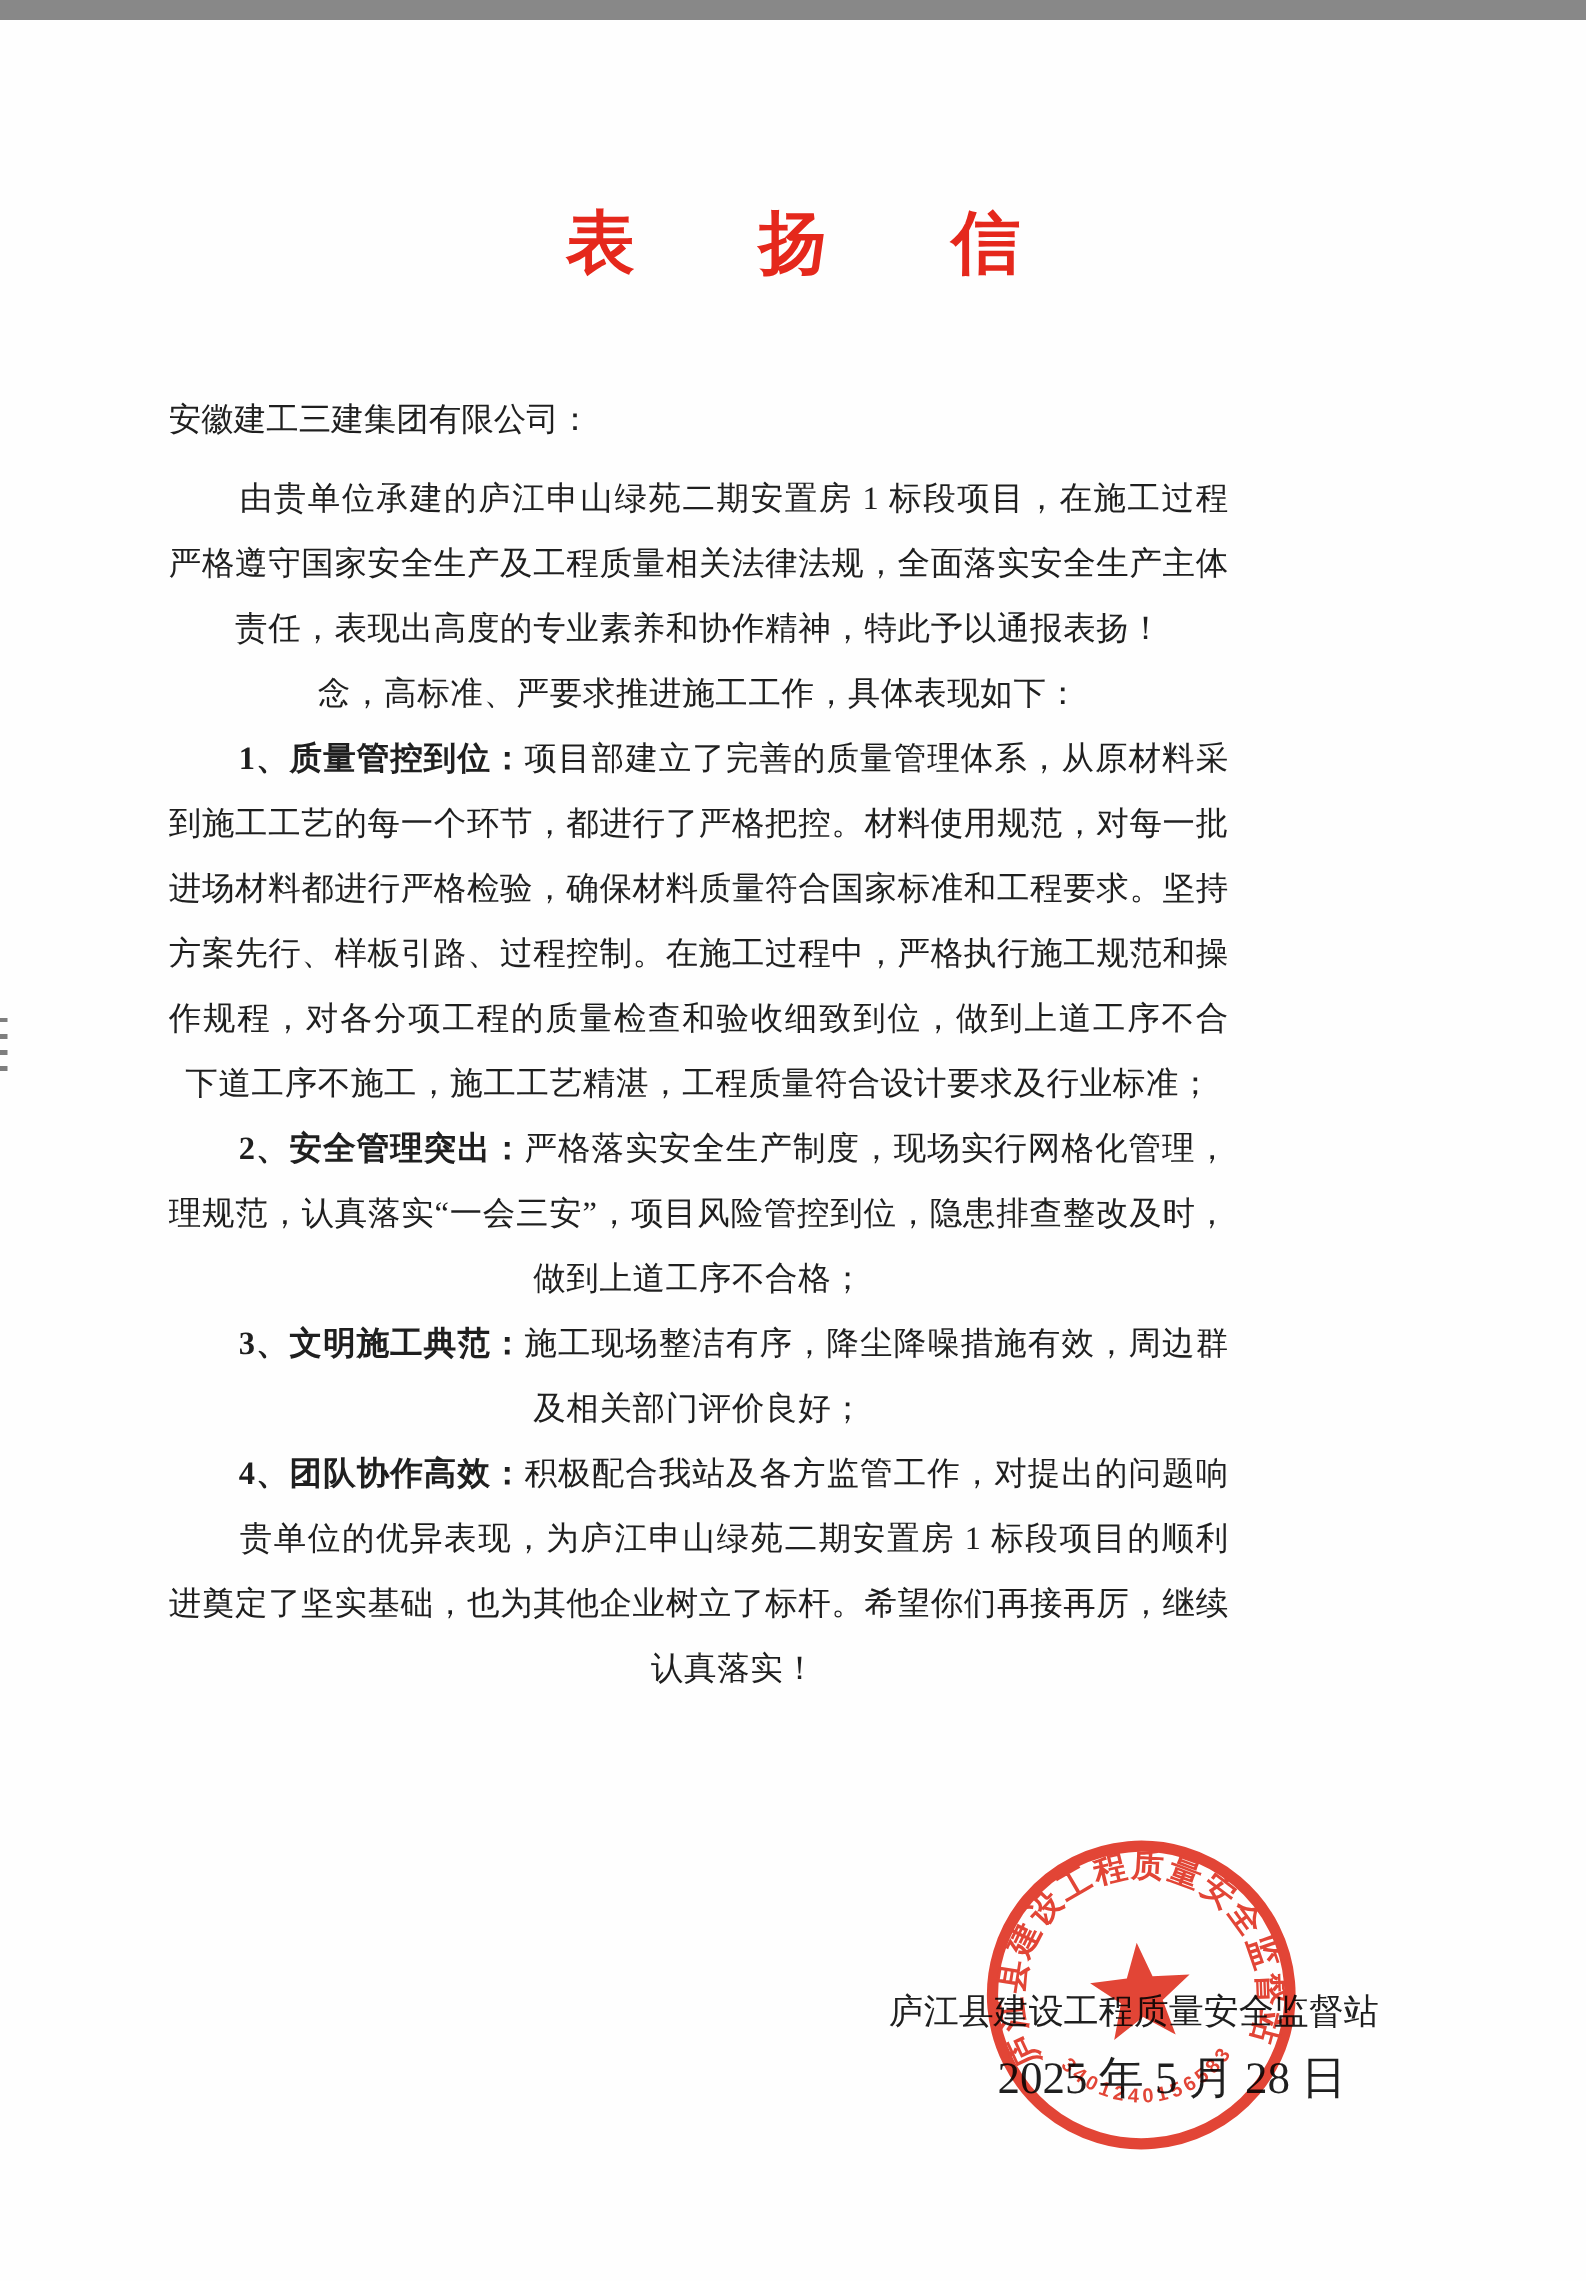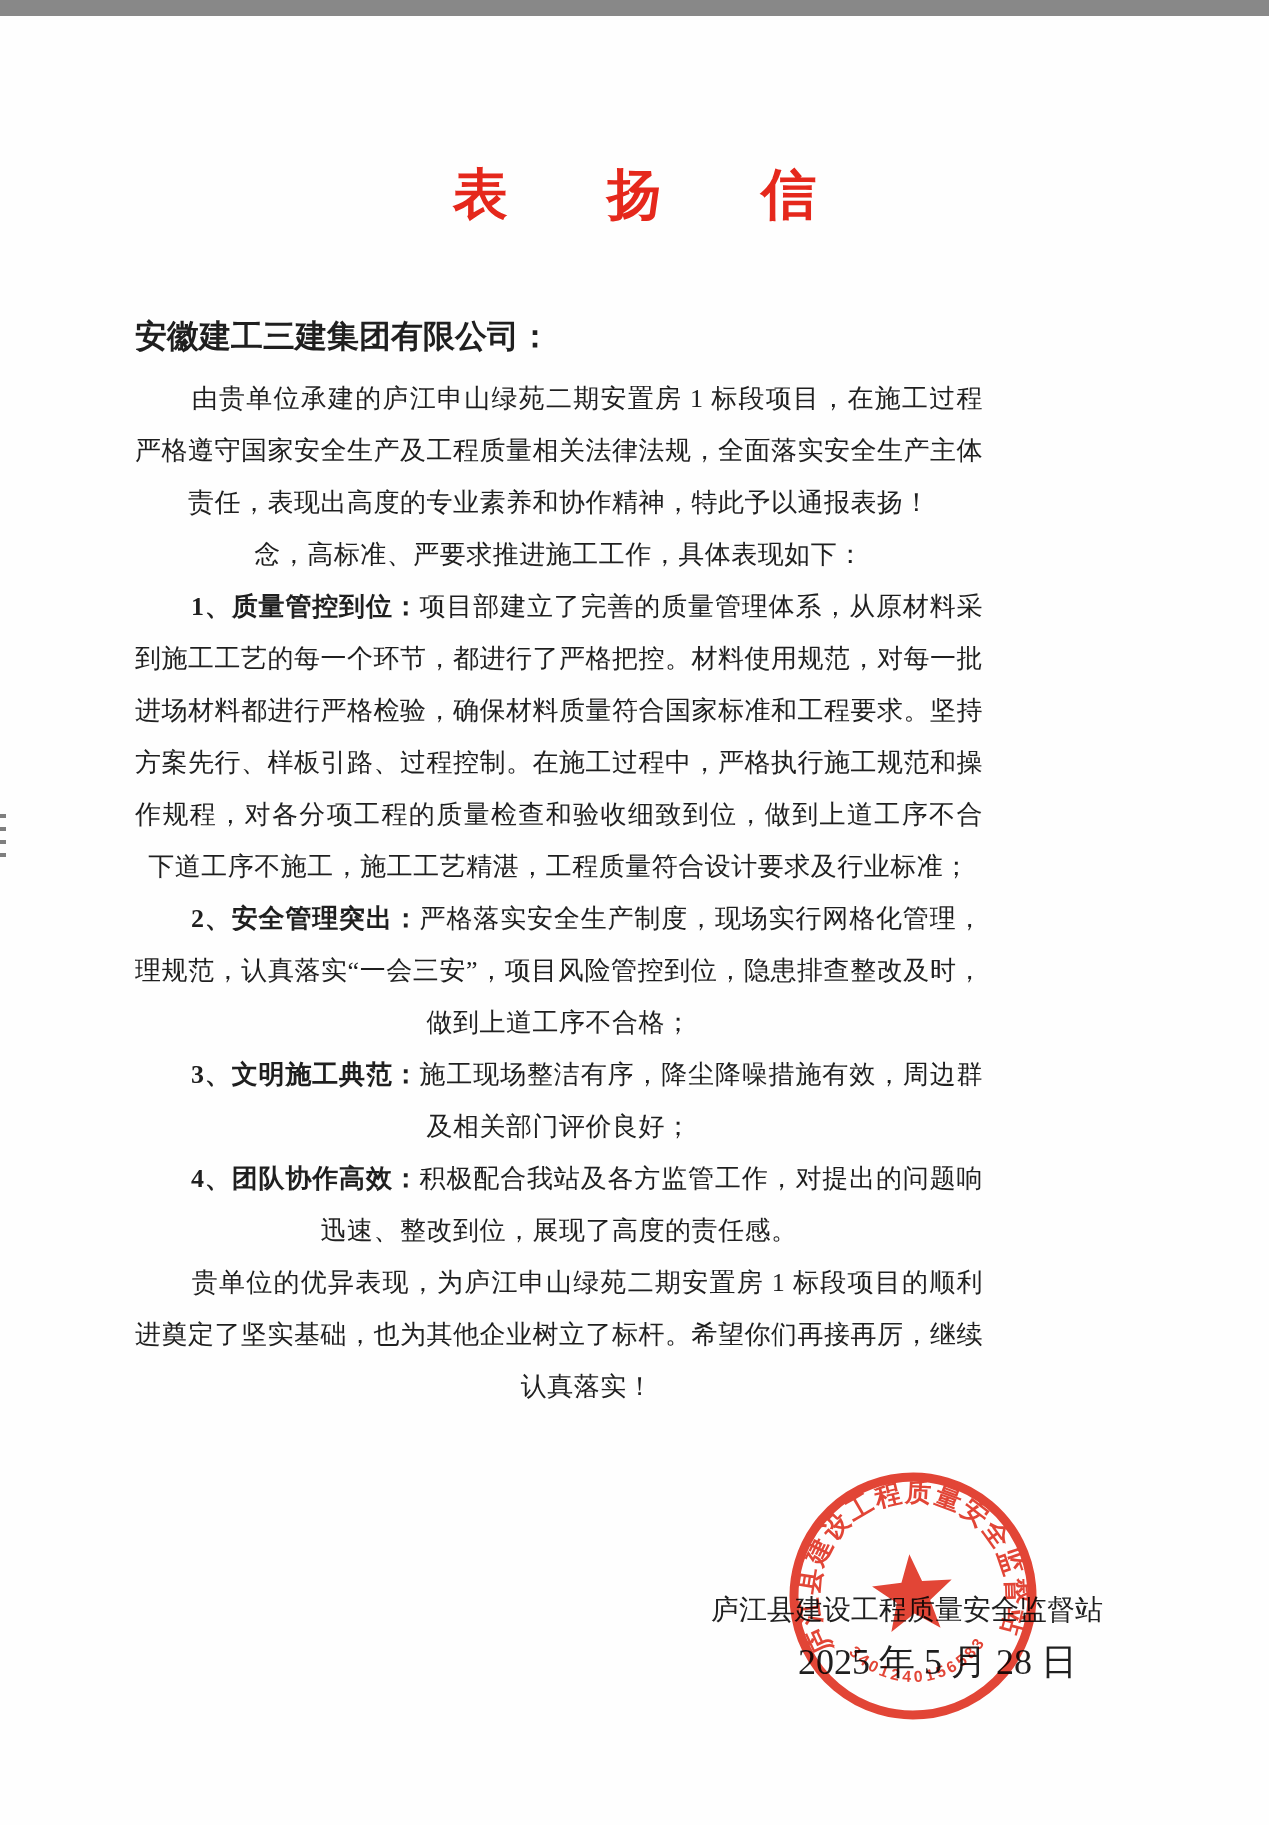--- a/index.html
+++ b/index.html
@@ -25,23 +25,23 @@
     font-size: 55px;
     line-height: 60px;
     font-weight: bold;
     color: #e5281c;
     font-family: "Liberation Sans", "DejaVu Sans", sans-serif;
   }
   .salutation {
     position: absolute;
     top: 298px;
     left: 135px;
-    font-size: 32px;
+    font-size: 26px;
     line-height: 44px;
-    font-weight: bold;
+    font-weight: normal;
   }
   .body-lines {
     position: absolute;
     top: 357px;
     left: 135px;
     width: 848px;
     font-size: 26px;
   }
   .line {
     width: 848px;
@@ -117,21 +117,20 @@
       <div class="line fill"><span>进场材料都进行严格检验，确保材料质量符合国家标准和工程要求。坚持</span></div>
       <div class="line fill"><span>方案先行、样板引路、过程控制。在施工过程中，严格执行施工规范和操</span></div>
       <div class="line fill"><span>作规程，对各分项工程的质量检查和验收细致到位，做到上道工序不合格，</span></div>
       <div class="line"><span>下道工序不施工，施工工艺精湛，工程质量符合设计要求及行业标准；</span></div>
       <div class="line fill"><span class="indent"></span><span class="b">2、安全管理突出：</span><span>严格落实安全生产制度，现场实行网格化管理，管</span></div>
       <div class="line fill"><span>理规范，认真落实“一会三安”，项目风险管控到位，隐患排查整改及时，</span></div>
       <div class="line"><span>做到上道工序不合格；</span></div>
       <div class="line fill"><span class="indent"></span><span class="b">3、文明施工典范：</span><span>施工现场整洁有序，降尘降噪措施有效，周边群众</span></div>
       <div class="line"><span>及相关部门评价良好；</span></div>
       <div class="line fill"><span class="indent"></span><span class="b">4、团队协作高效：</span><span>积极配合我站及各方监管工作，对提出的问题响应</span></div>
-      <div class="line"><span>迅速、整改到位，展现了高度的责任感。</span></div>
       <div class="line fill"><span class="indent"></span><span>贵单位的优异表现，为庐江申山绿苑二期安置房 1 标段项目的顺利推</span></div>
       <div class="line fill"><span>进奠定了坚实基础，也为其他企业树立了标杆。希望你们再接再厉，继续</span></div>
       <div class="line"><span class="indent"></span><span>认真落实！</span></div>
     </div>
 
   <div class="signature">庐江县建设工程质量安全监督站</div>
 
   <div class="date">2025 年 5 月 28 日</div>
 
   <svg class="seal" viewBox="0 0 260 260" xmlns="http://www.w3.org/2000/svg">

